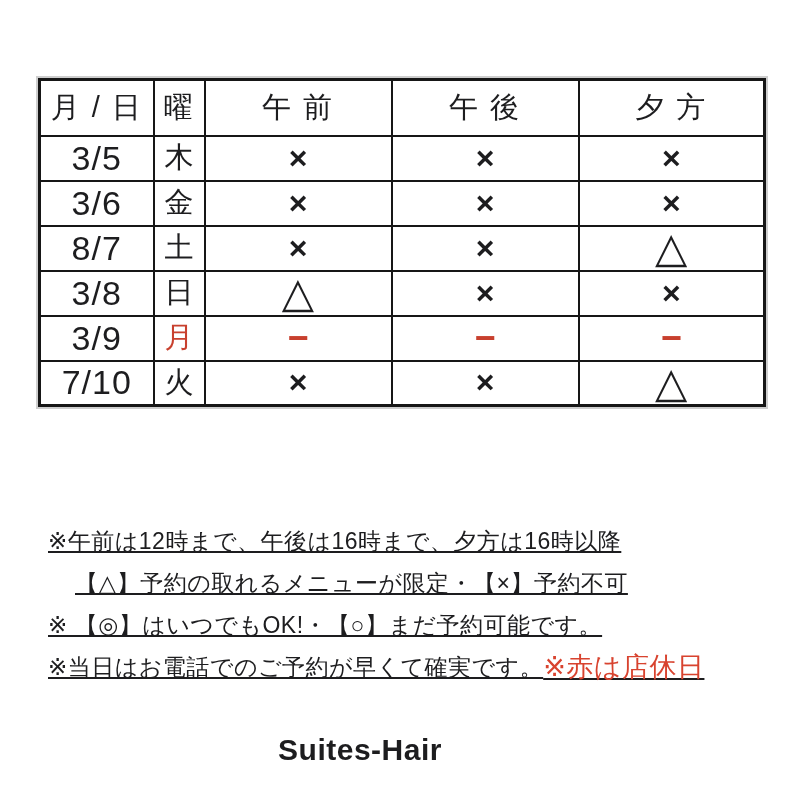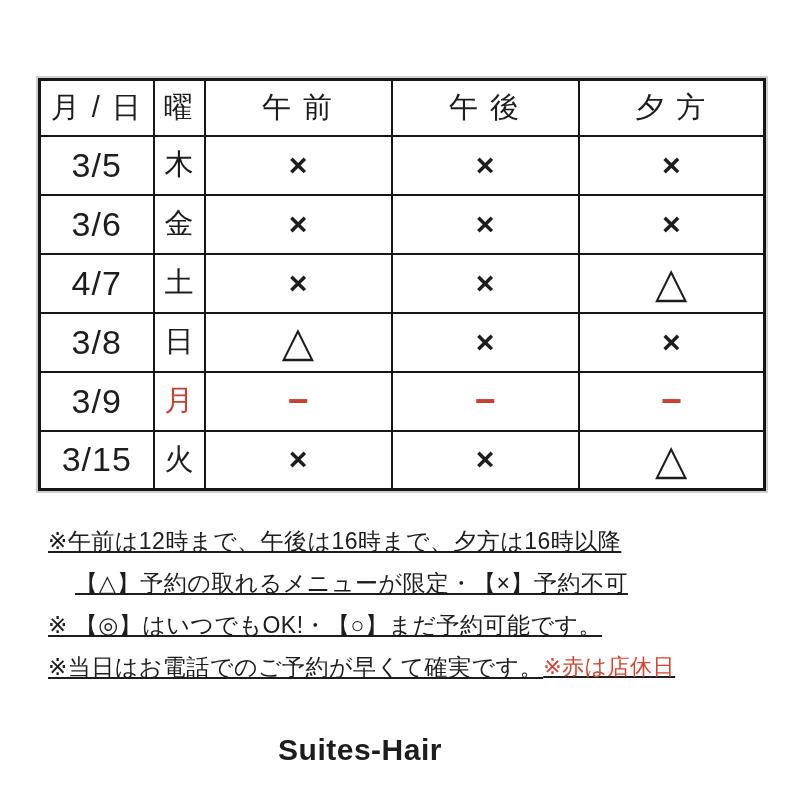--- a/index.html
+++ b/index.html
@@ -15,36 +15,36 @@
     box-shadow:0 0 0 2px rgba(125,125,125,0.38);
     background:#404040;
     margin-top:40px;
   }
   .schedule th, .schedule td {
     border:2px solid var(--border,#161616);
     text-align:center; vertical-align:middle;
     background:#fff; padding:0; overflow:hidden;
   }
   .schedule thead tr { height:56px; }
-  .schedule tbody tr { height:59px; }
+  .schedule tbody tr { height:45px; }
   .schedule th { font-size:29px; font-weight:500; letter-spacing:2px; }
   td.date { font-size:34px; letter-spacing:1px; }
   td.day  { font-size:29px; }
   td.sym  { font-size:32px; font-weight:900; }
   td.sym.tri  { font-size:42px; font-weight:400; line-height:1; }
   td.sym.dash { color:var(--red,#c8402e); font-size:36px; font-weight:900; }
   tr.closed td.day { color:var(--red,#c8402e); }
   .notes { position:absolute; left:48px; top:520px; width:712px; }
   .note {
     height:42px; display:flex; align-items:center;
     font-size:23px; letter-spacing:0.5px; white-space:nowrap;text-decoration:underline;
   }
   .note.indent { padding-left:27px; }
   .note.split { justify-content:flex-start; }
-  .red-note { color:var(--noteRed,#d8432f); font-size:22px; }
+  .red-note { color:var(--noteRed,#d8432f); font-size:27px; }
   .footer {
     position:absolute; left:0; top:733px; width:720px;
     text-align:center; font-size:30px; font-weight:bold; letter-spacing:0.5px;
   }
 </style>
 </head>
 <body>
 
 <div class="page">
 
@@ -74,42 +74,42 @@
         <td class="sym">×</td>
       </tr>
       <tr>
         <td class="date">3/6</td>
         <td class="day">金</td>
         <td class="sym">×</td>
         <td class="sym">×</td>
         <td class="sym">×</td>
       </tr>
       <tr>
-        <td class="date">4/7</td>
+        <td class="date">8/7</td>
         <td class="day">土</td>
         <td class="sym">×</td>
         <td class="sym">×</td>
         <td class="sym tri">△</td>
       </tr>
       <tr>
         <td class="date">3/8</td>
         <td class="day">日</td>
         <td class="sym tri">△</td>
         <td class="sym">×</td>
         <td class="sym">×</td>
       </tr>
       <tr class="closed">
         <td class="date">3/9</td>
         <td class="day">月</td>
         <td class="sym dash">−</td>
         <td class="sym dash">−</td>
         <td class="sym dash">−</td>
       </tr>
       <tr>
-        <td class="date">3/15</td>
+        <td class="date">7/10</td>
         <td class="day">火</td>
         <td class="sym">×</td>
         <td class="sym">×</td>
         <td class="sym tri">△</td>
       </tr>
     </tbody>
   </table>
 
   <div class="notes">
     <div class="note">※午前は12時まで、午後は16時まで、夕方は16時以降</div>

